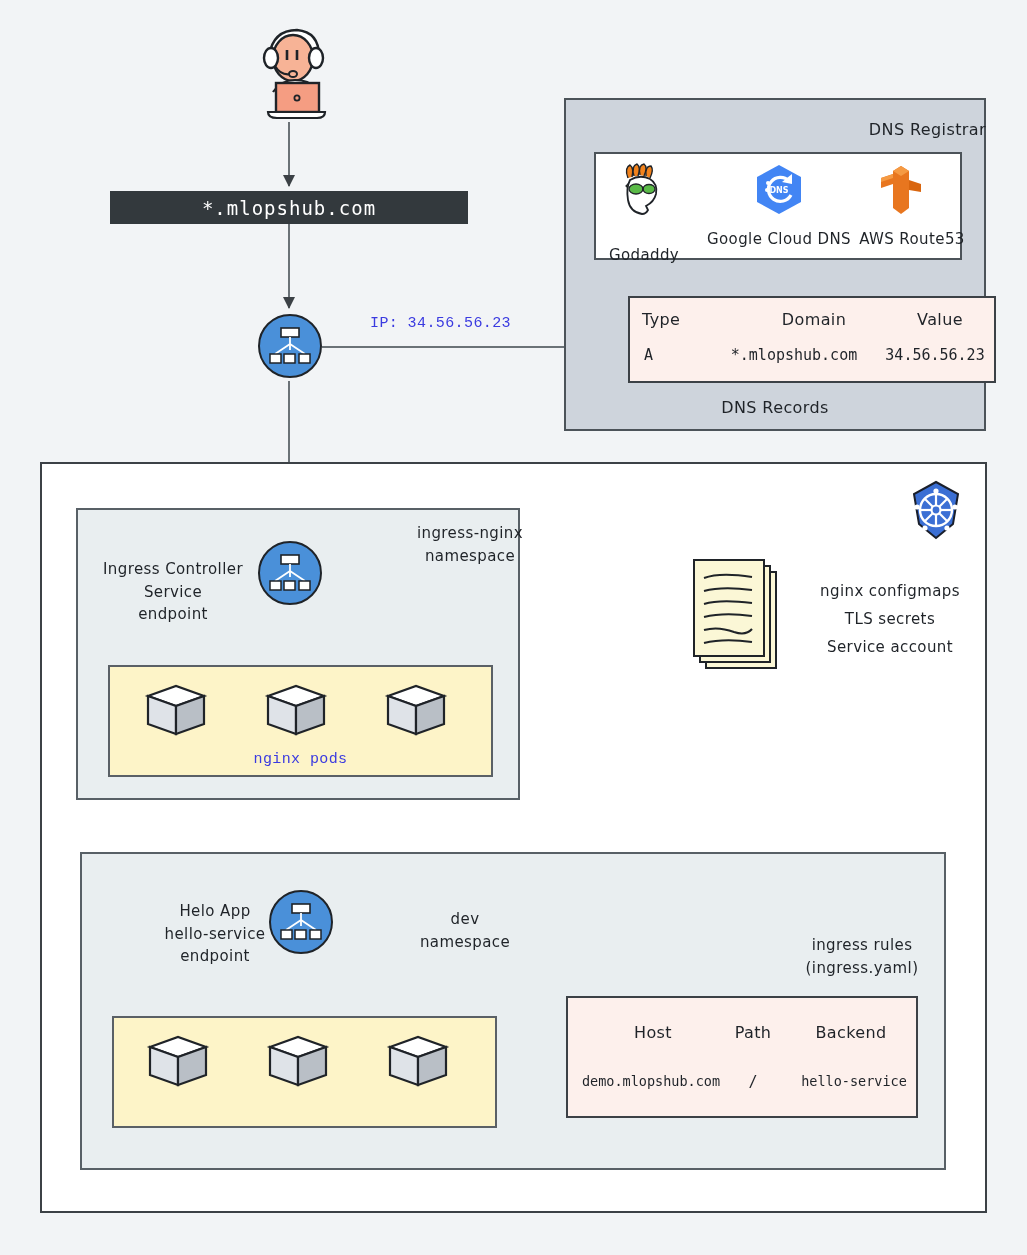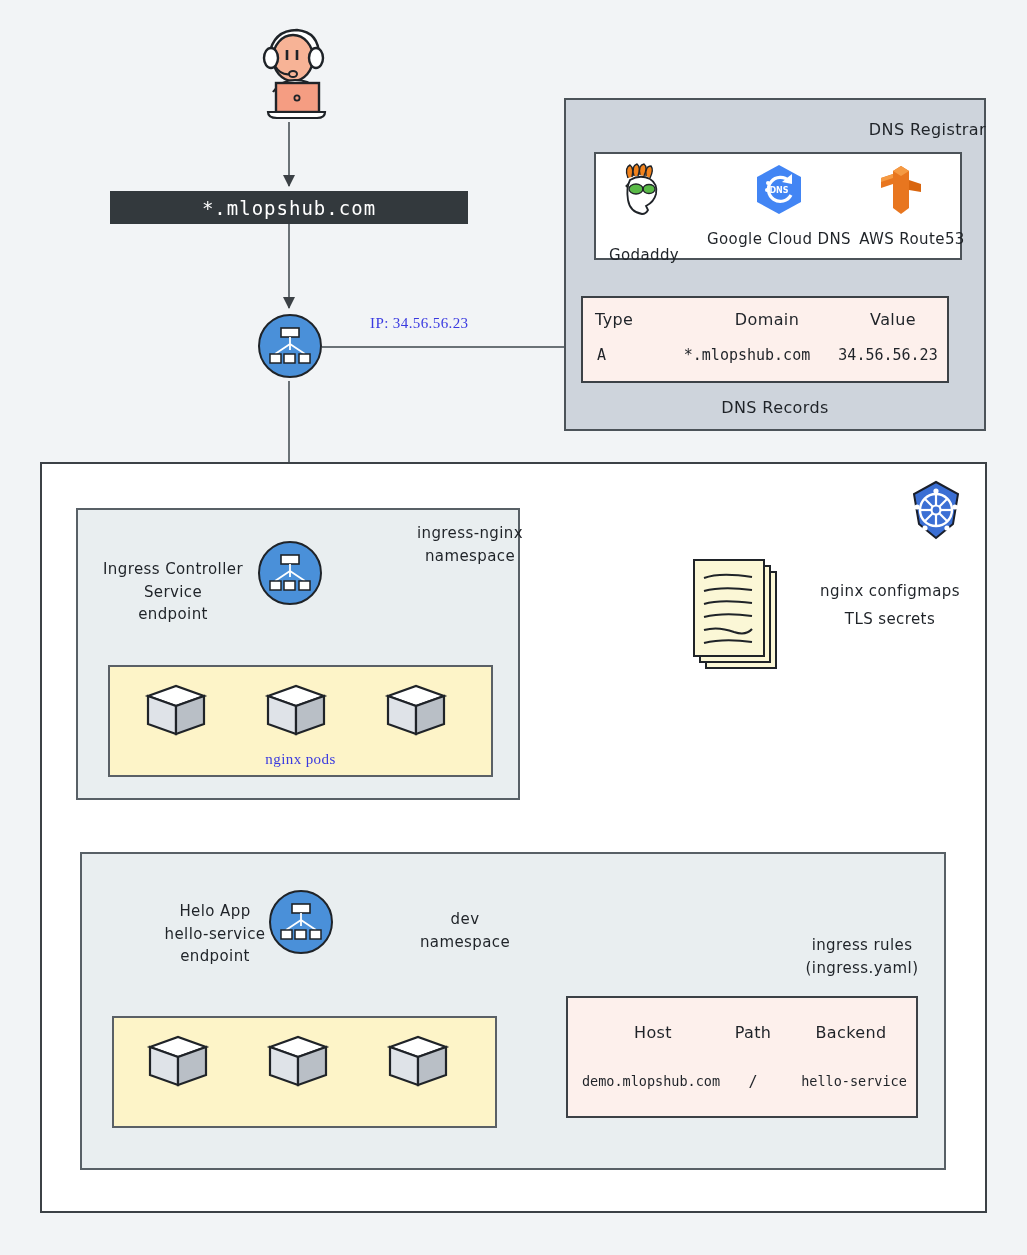--- a/index.html
+++ b/index.html
@@ -73,21 +73,21 @@
     box-sizing: border-box;
     color: #ffffff;
     font-family: "DejaVu Sans Mono", monospace;
     font-size: 19px;
     letter-spacing: 1px;
   }
 
   
   .label-blue {
     color: #3a3ae0;
-    font-family: Liberation Serif, serif;
+    font-family: Liberation Mono, monospace;
     font-size: 15px;
     letter-spacing: 0.4px;
   }
   .tbl-head {
     font-family: "DejaVu Sans", sans-serif;
     font-size: 16px;
     color: #1f2328;
     letter-spacing: 0.4px;
   }
   .tbl-cell {
@@ -212,21 +212,21 @@
     <svg width="52" height="58" viewBox="0 0 52 58">
       <polygon points="26,4 34,9 34,46 26,52 18,46 18,9" fill="#e8761f"></polygon>
       <polygon points="26,4 34,9 26,14 18,9" fill="#f59a43"></polygon>
       <polygon points="6,16 18,12 18,22 6,26" fill="#e8761f"></polygon>
       <polygon points="34,18 46,22 46,30 34,28" fill="#d9660f"></polygon>
       <polygon points="6,16 18,12 18,16 6,20" fill="#f59a43"></polygon>
     </svg>
   </div>
   <div class="abs hand" style="left:852px;top:228px;width:120px;font-size:15px;text-align:center;">AWS Route53</div>
 
-  <div class="abs box-dnsrec" style="left:581px;top:296px;width:368px;height:87px;padding-left:14px;">
+  <div class="abs box-dnsrec" style="left:628px;top:296px;width:368px;height:87px;padding-left:14px;">
     <div class="abs tbl-head" style="left:12px;top:12px;">Type</div>
     <div class="abs tbl-head" style="left:124px;top:12px;width:120px;text-align:center;">Domain</div>
     <div class="abs tbl-head" style="left:262px;top:12px;width:96px;text-align:center;">Value</div>
 
     <div class="abs tbl-cell" style="left:14px;top:48px;">A</div>
     <div class="abs tbl-cell" style="left:84px;top:48px;width:160px;text-align:center;">*.mlopshub.com</div>
     <div class="abs tbl-cell" style="left:248px;top:48px;width:114px;text-align:center;">34.56.56.23</div>
   </div>
   <div class="abs hand" style="left:564px;top:396px;width:422px;font-size:16px;">DNS Records</div>
 
@@ -315,20 +315,21 @@
       <path d="M14 33 Q32 28 62 32" fill="none" stroke="#1f2328" stroke-width="2"></path>
       <path d="M14 46 Q30 41 62 45" fill="none" stroke="#1f2328" stroke-width="2"></path>
       <path d="M14 59 Q34 54 62 58" fill="none" stroke="#1f2328" stroke-width="2"></path>
       <path d="M14 72 Q28 68 44 74 Q56 78 62 71" fill="none" stroke="#1f2328" stroke-width="2"></path>
       <path d="M14 85 Q34 80 62 84" fill="none" stroke="#1f2328" stroke-width="2"></path>
     </svg>
   </div>
   <div class="abs hand" style="left:790px;top:578px;width:200px;text-align:center;line-height:1.85;">
     <div>nginx configmaps</div>
     <div>TLS secrets</div>
+    <div>Service account</div>
   </div>
 
   <div class="abs box-ns" style="left:80px;top:852px;width:866px;height:318px;"></div>
   <div class="abs hand" style="left:390px;top:872px;width:150px;text-align:center;margin-top:36px;">
     <div>dev</div>
     <div>namespace</div>
   </div>
 
   <div class="abs hand" style="left:140px;top:900px;width:150px;">
     <div>Helo App</div>

